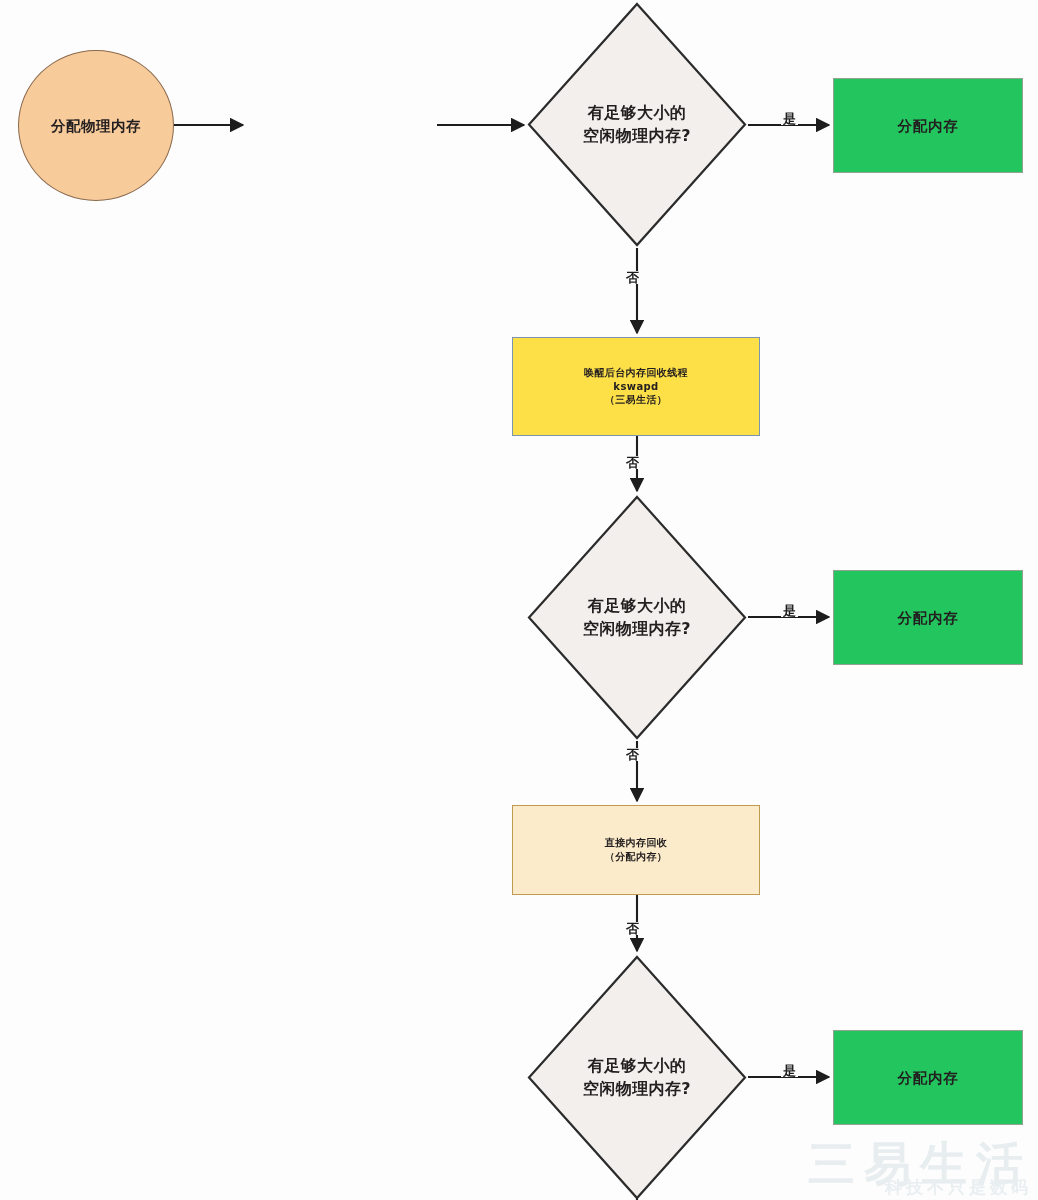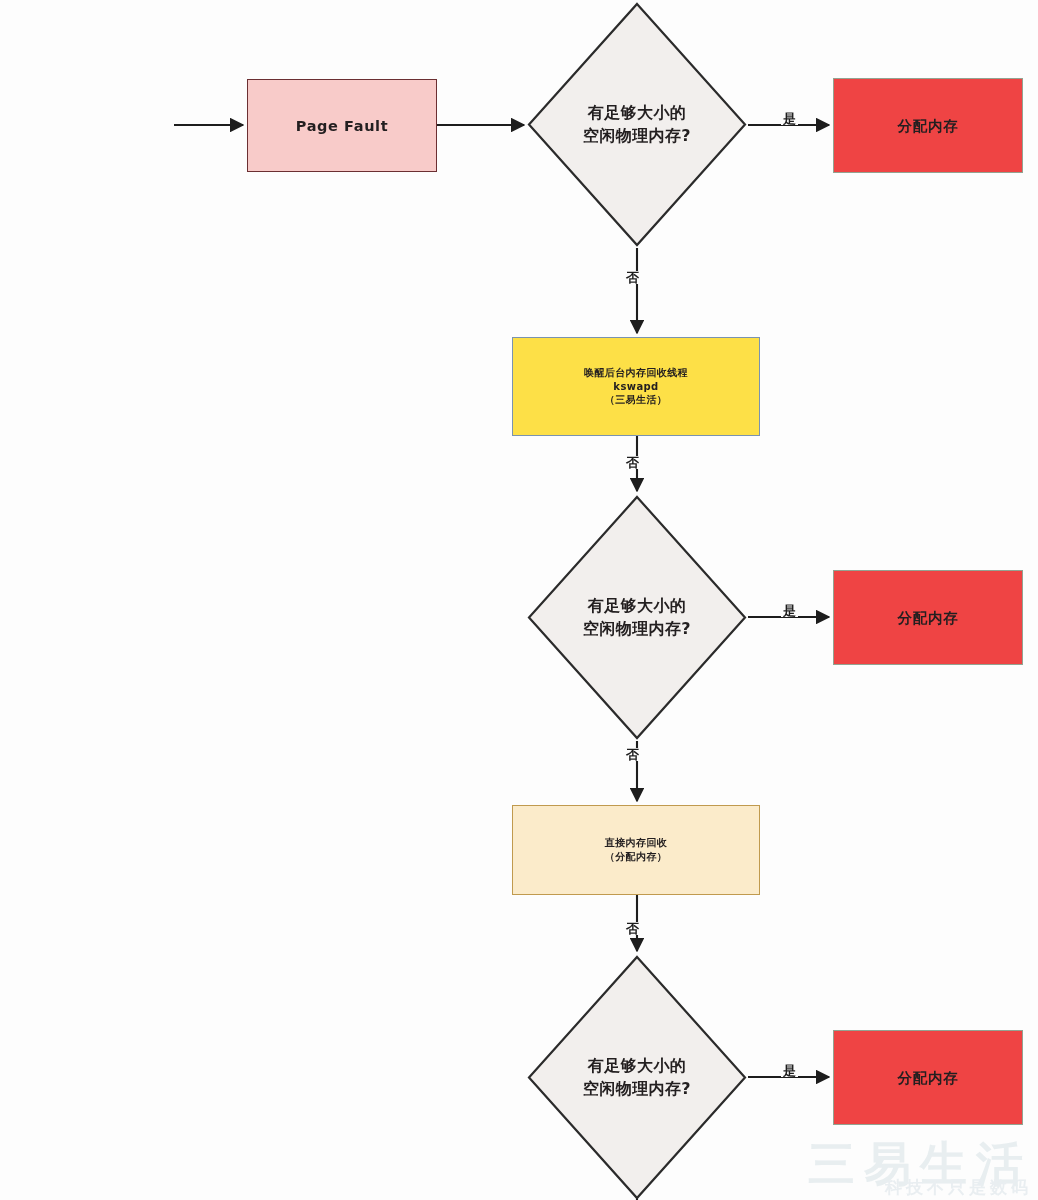--- a/index.html
+++ b/index.html
@@ -87,21 +87,21 @@
   .n-direct {
     left: 512px; top: 805px; width: 248px; height: 90px;
     background: #fbebca;
     border: 1.6px solid #c09a4e;
     font-size: 10px;
     letter-spacing: 0.4px;
   }
   
   .n-green {
     width: 190px; height: 95px;
-    background: #ef4444;
+    background: #22c55e;
     border: 1.4px solid #93a391;
     font-size: 14.5px;
     letter-spacing: 0.7px;
   }
   .g1 { left: 833px; top: 78px; }
   .g2 { left: 833px; top: 570px; }
   .g3 { left: 833px; top: 1030px; }
 
   
   .elabel {
@@ -167,24 +167,24 @@
       <line x1="637" y1="741" x2="637" y2="801"></line>
 
       <line x1="637" y1="895" x2="637" y2="951"></line>
 
       <line x1="748" y1="1077" x2="829" y2="1077"></line>
     </g>
 
     <line x1="637" y1="1200" x2="637" y2="1177" stroke="#1d1d1d" stroke-width="2.1"></line>
   </svg>
 
-
-  <div class="node n-fault">
-    <span class="txt">Page Fault</span>
-  </div>
+  <div class="node n-start">
+    <span class="txt">分配物理内存</span>
+  </div>
+
 
   <div class="node n-diamond d1">
     <svg class="dshape" viewBox="0 0 220 245" preserveAspectRatio="none">
       <polygon points="110,2 218,122.5 110,243 2,122.5" fill="#f2efed" stroke="#2b2b2b" stroke-width="2.2"></polygon>
     </svg>
     <span class="txt">
       <span>有足够大小的</span><br>
       <span>空闲物理内存?</span>
     </span>
   </div>

